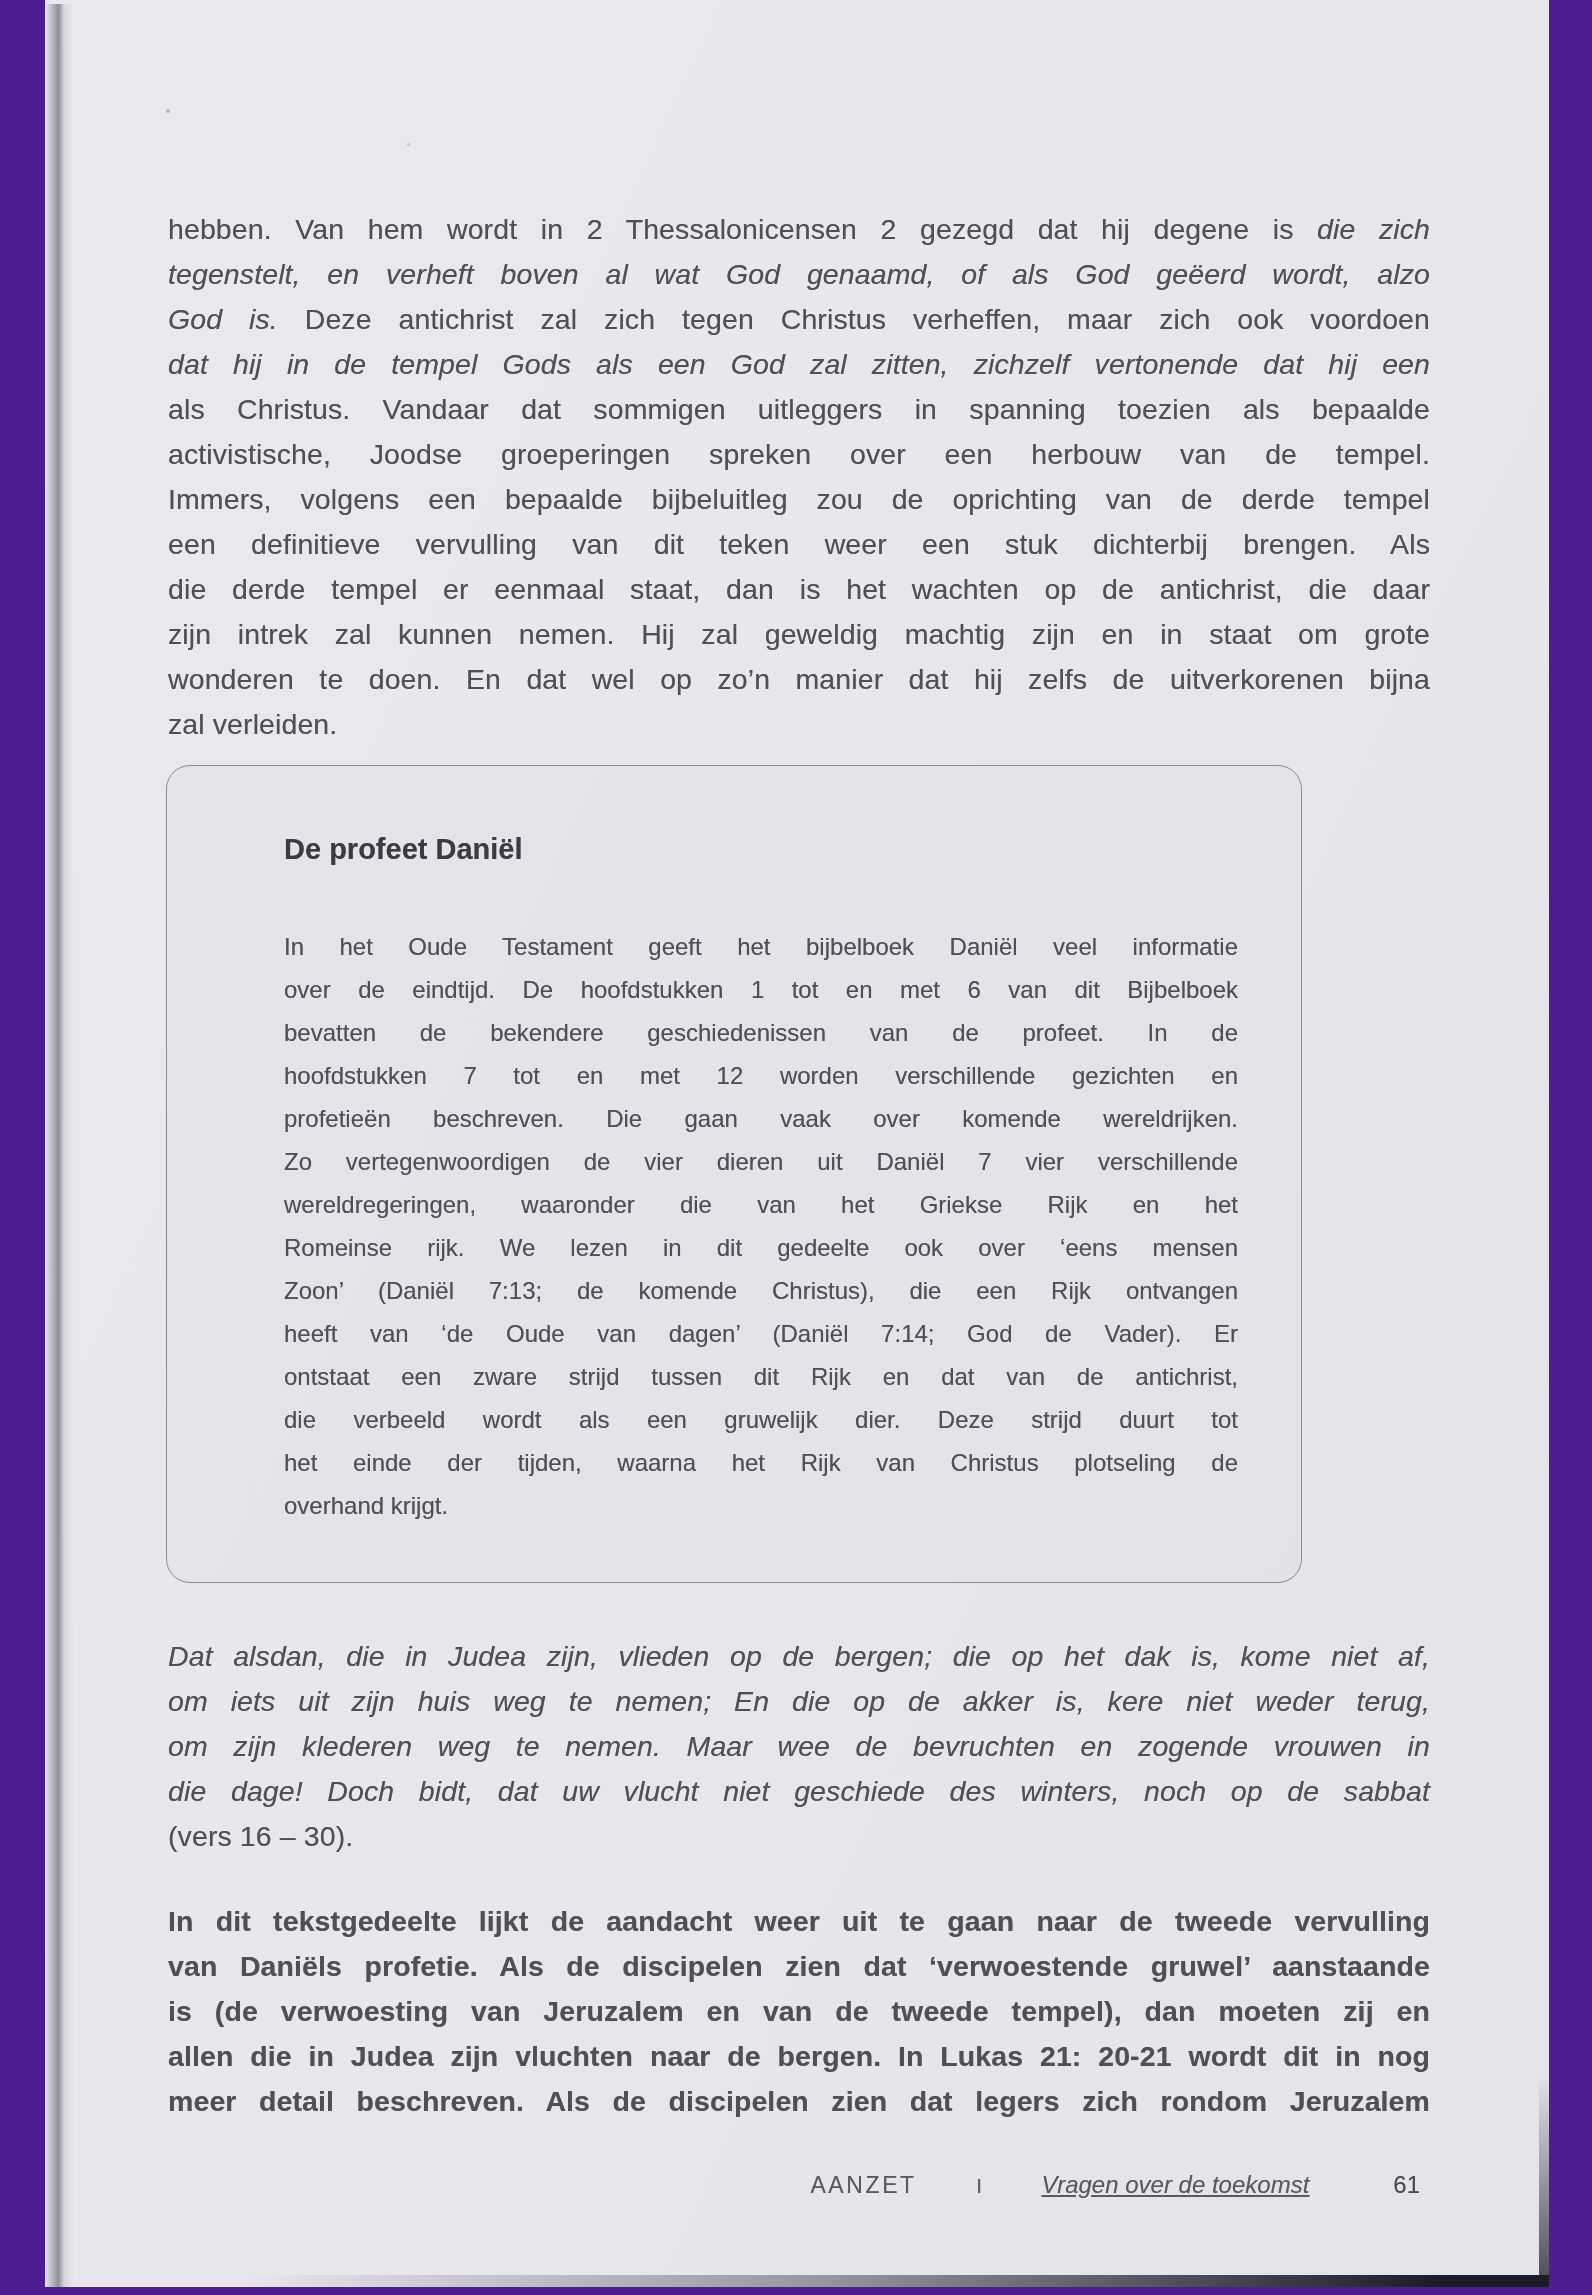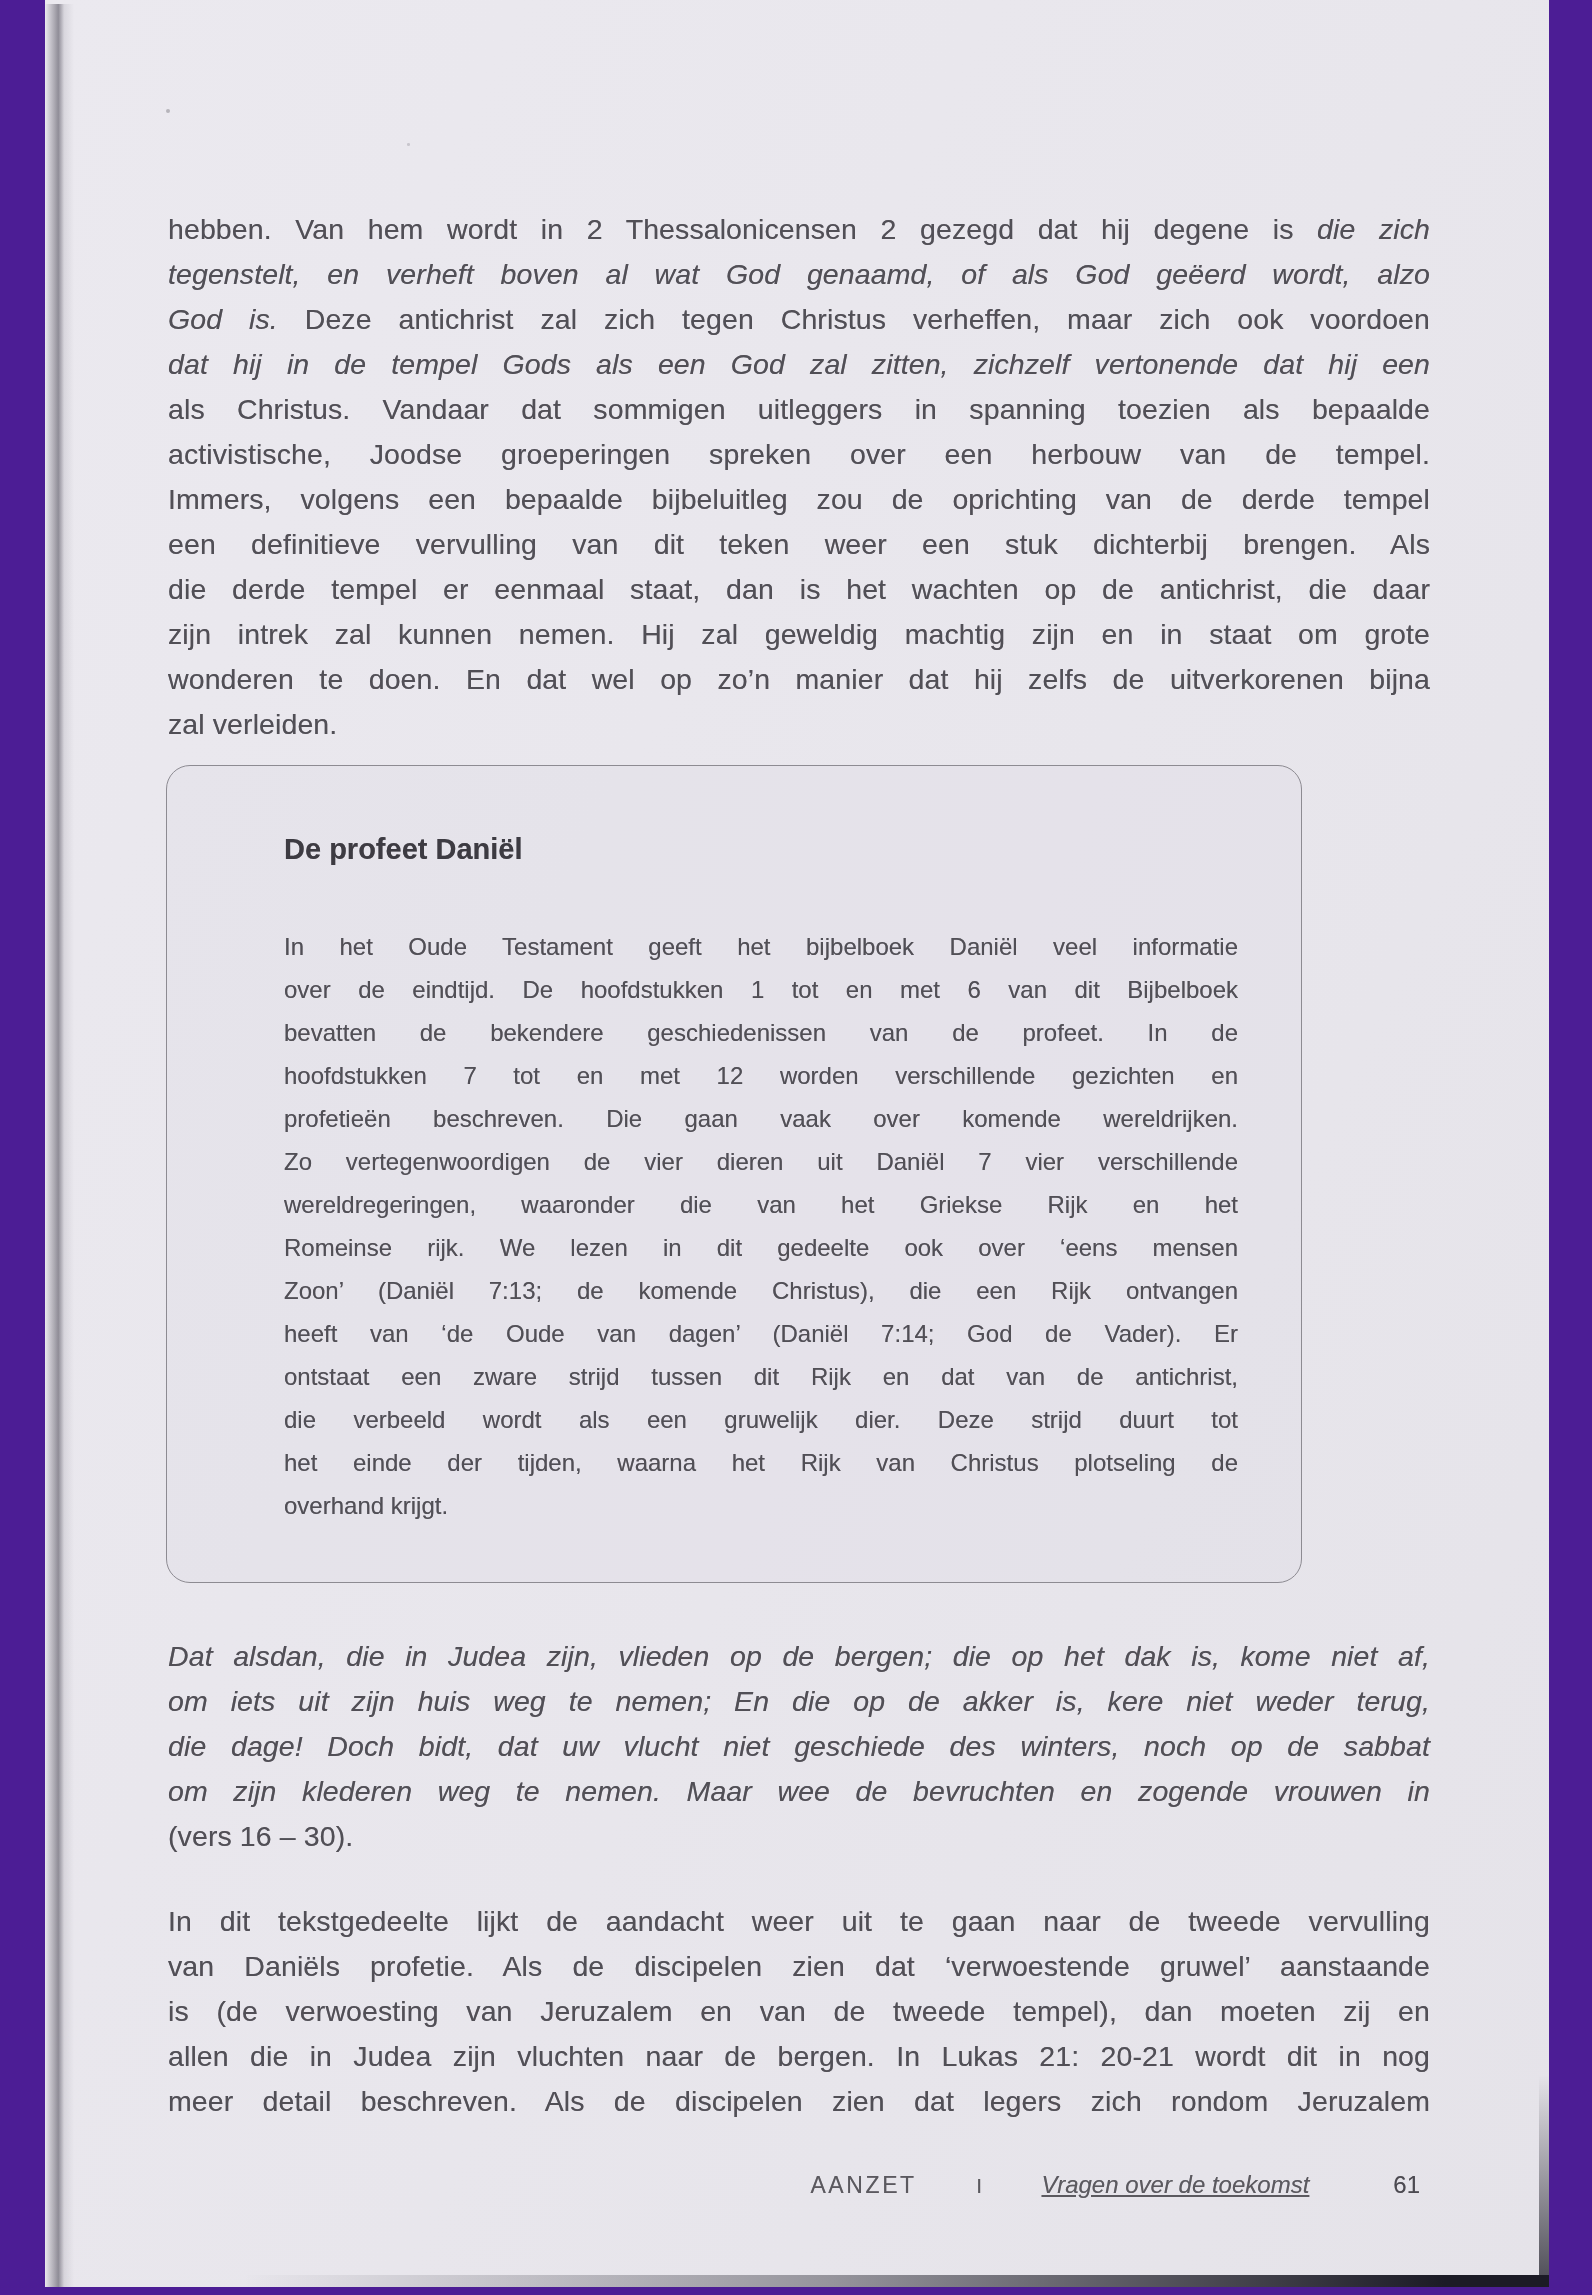--- a/index.html
+++ b/index.html
@@ -30,21 +30,21 @@
   }
   .para {
     position:absolute; font-size:28.5px; line-height:45px; color:#514f56;
     letter-spacing:0.1px; text-shadow:0 0 0.6px rgba(81,79,86,0.55);
   }
   .pline { text-align:justify; text-align-last:justify; text-justify:inter-word; white-space:normal; }
   .pline-last { text-align-last:left; }
   em { font-style:italic; }
   .para1 { left:123px; top:207px; width:1262px; }
   .quote { left:123px; top:1634px; width:1262px; }
-  .para2 { left:123px; top:1899px; width:1262px; }
+  .para2 { left:123px; top:1899px; width:1262px;font-weight:bold; }
   .box {
     position:absolute; left:121px; top:765px; width:1136px; height:818px;
     border:1.7px solid #8d8b92; border-radius:24px;
     background:rgba(221,219,227,0.30);
     box-sizing:border-box;
   }
   .box-title {
     position:absolute; left:117px; top:67px;
     font-size:29px; font-weight:bold; color:#3d3b42;
     text-shadow:0 0 0.6px rgba(61,59,66,0.5);
@@ -109,22 +109,22 @@
           <div class="pline">ontstaat een zware strijd tussen dit Rijk en dat van de antichrist,</div>
           <div class="pline">die verbeeld wordt als een gruwelijk dier. Deze strijd duurt tot</div>
           <div class="pline">het einde der tijden, waarna het Rijk van Christus plotseling de</div>
           <div class="pline pline-last">overhand krijgt.</div>
         </div>
     </div>
 
     <div class="para quote">
         <div class="pline"><em>Dat alsdan, die in Judea zijn, vlieden op de bergen; die op het dak is, kome niet af,</em></div>
         <div class="pline"><em>om iets uit zijn huis weg te nemen; En die op de akker is, kere niet weder terug,</em></div>
+        <div class="pline"><em>om zijn klederen weg te nemen. Maar wee de bevruchten en zogende vrouwen in</em></div>
         <div class="pline"><em>die dage! Doch bidt, dat uw vlucht niet geschiede des winters, noch op de sabbat</em></div>
-        <div class="pline"><em>om zijn klederen weg te nemen. Maar wee de bevruchten en zogende vrouwen in</em></div>
         <div class="pline pline-last">(vers 16 – 30).</div>
       </div>
 
     <div class="para para2">
         <div class="pline">In dit tekstgedeelte lijkt de aandacht weer uit te gaan naar de tweede vervulling</div>
         <div class="pline">van Daniëls profetie. Als de discipelen zien dat ‘verwoestende gruwel’ aanstaande</div>
         <div class="pline">is (de verwoesting van Jeruzalem en van de tweede tempel), dan moeten zij en</div>
         <div class="pline">allen die in Judea zijn vluchten naar de bergen. In Lukas 21: 20-21 wordt dit in nog</div>
         <div class="pline">meer detail beschreven. Als de discipelen zien dat legers zich rondom Jeruzalem</div>
       </div>

